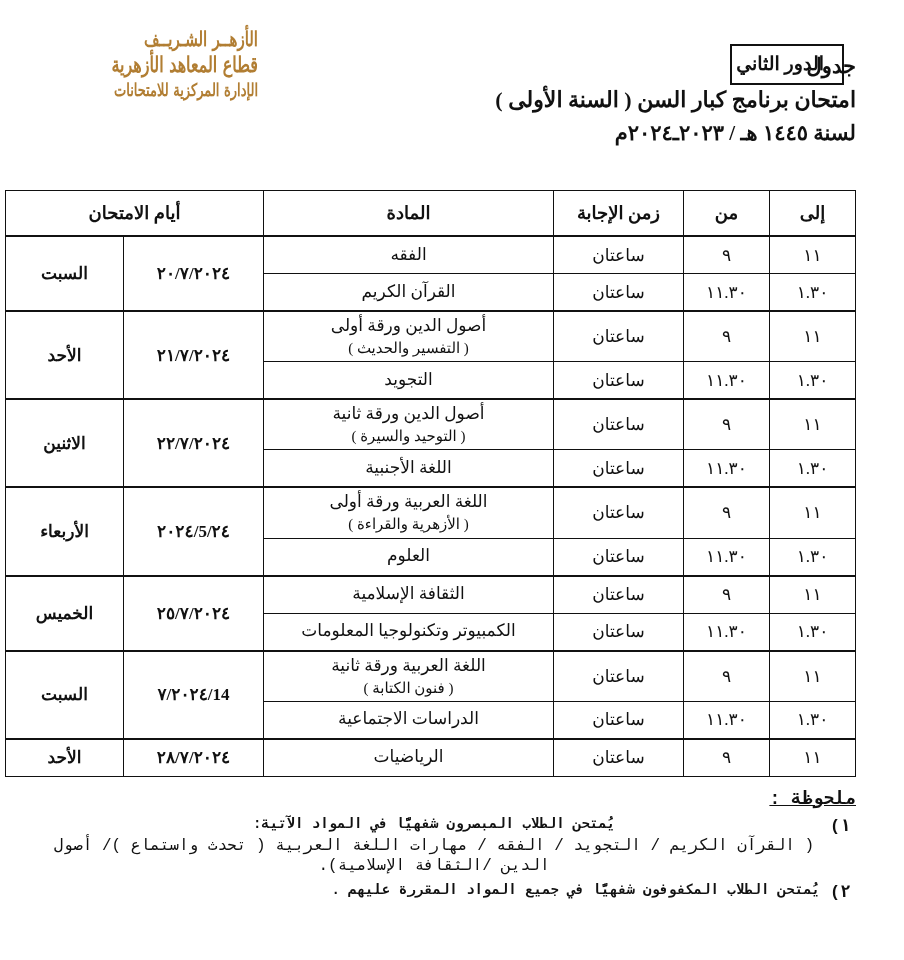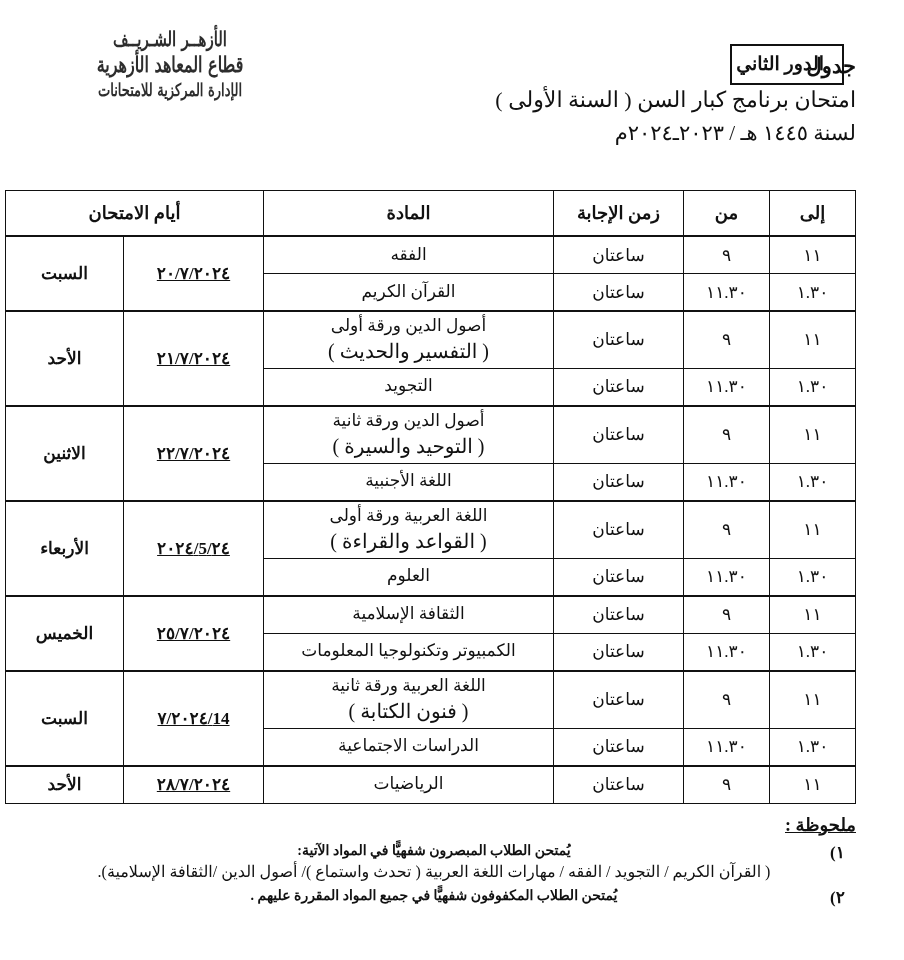--- a/index.html
+++ b/index.html
@@ -46,33 +46,33 @@
     right: 0;
     text-align: right;
     line-height: 1.55;
   }
   .title-line1 {
     font-size: 21px;
     font-weight: bold;
   }
   .title-line2 {
     font-size: 22px;
-    font-weight: normal;
+    font-weight: bold;
   }
   .title-line3 {
     font-size: 21px;
-    font-weight: normal;
+    font-weight: bold;
   }
   .logo {
     position: absolute;
     top: 6px;
-    left: 22px;
+    left: 10px;
     width: 200px;
-    text-align: center;
-    color: #000000;
+    text-align: right;
+    color: #a16207;
   }
   .logo div {
     font-family: "DejaVu Serif", serif;
     font-weight: bold;
     letter-spacing: -0.5px;
     white-space: nowrap;
     transform: scaleY(1.35);
     transform-origin: center;
     opacity: 0.82;
   }
@@ -104,36 +104,36 @@
   col.c-from   { width: 86px; }
   col.c-dur    { width: 130px; }
   col.c-subj   { width: 290px; }
   col.c-date   { width: 140px; }
   col.c-day    { width: 118px; }
 
   td.day, td.date {
     font-weight: bold;
   }
   td.day { font-size: 18px; }
-  td.date { font-size: 17px; text-decoration: underline; }
+  td.date { font-size: 17px; }
   td.subject {
     font-size: 17px;
     line-height: 1.35;
   }
   td.subject .sub2 {
     display: block;
-    font-size: 20px;
+    font-size: 15px;
   }
   td.tall { height: 60px; }
   tr.group-start td { border-top-width: 2.4px; }
 
   
   .notes {
     margin: 10px 48px 8px 48px;
-    font-family: Liberation Serif, serif;
+    font-family: Liberation Mono, monospace;
   }
   .notes-title {
     font-size: 18px;
     font-weight: bold;
     text-decoration: underline;
     margin: 6px 0 4px 0;
   }
   .note-row {
     display: flex;
     align-items: flex-start;
@@ -151,21 +151,21 @@
   .note-main {
     font-size: 14px;
     font-weight: bold;
     text-align: center;
   }
   .note-sub {
     font-size: 16px;
     text-align: center;
     margin-top: 3px;
   }
-  .note-main.center2 { text-align: center; }
+  .note-main.center2 { text-align: right; }
 </style>
 </head>
 <body>
 
 <div class="page">
 
   <div class="header">
     <div class="round-badge">الدور الثاني</div>
 
     <div class="title-block">
@@ -251,21 +251,21 @@
         <td>ساعتان</td>
         <td class="subject">اللغة الأجنبية</td>
       </tr>
 
       <tr class="group-start">
         <td class="tall">١١</td>
         <td>٩</td>
         <td>ساعتان</td>
         <td class="subject">
           <span>اللغة العربية ورقة أولى</span>
-          <span class="sub2">( القواعد والقراءة )</span>
+          <span class="sub2">( الأزهرية والقراءة )</span>
         </td>
         <td class="date" rowspan="2">٢٤/5/٢٠٢٤</td>
         <td class="day" rowspan="2">الأربعاء</td>
       </tr>
       <tr>
         <td>١.٣٠</td>
         <td>١١.٣٠</td>
         <td>ساعتان</td>
         <td class="subject">العلوم</td>
       </tr>

